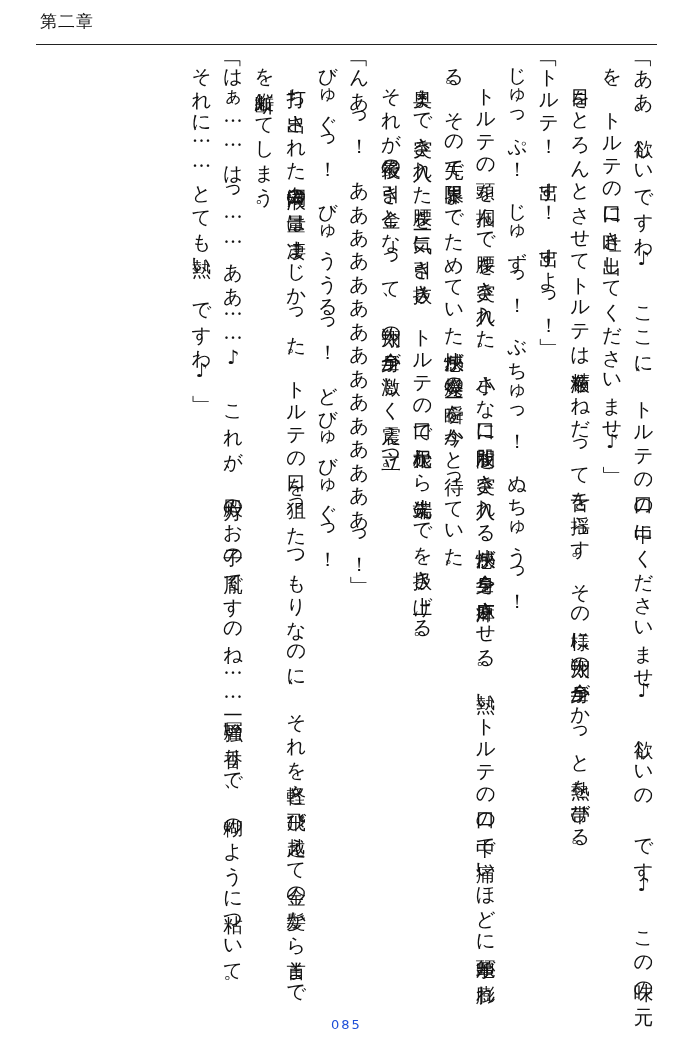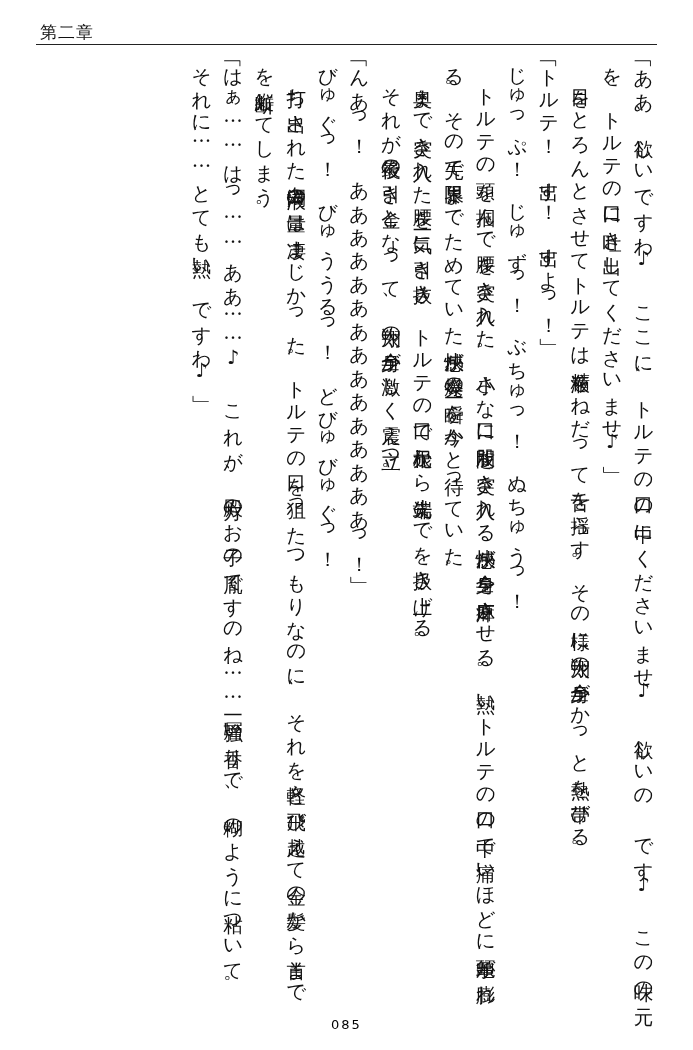--- a/index.html
+++ b/index.html
@@ -25,21 +25,21 @@
   }
 
   
   .header {
     position: absolute;
     top: 10px;
     left: 40px;
     right: 40px;
     height: 34px;
     display: flex;
-    align-items: flex-end;
+    align-items: flex-start;
     gap: 18px;
     font-size: 17px;
     letter-spacing: 1px;
     font-family: "DejaVu Serif", "Liberation Serif", serif;
   }
   .header .chapter-num {
     white-space: nowrap;
   }
   .header .chapter-title {
     white-space: nowrap;
@@ -88,21 +88,21 @@
   
   .folio {
     position: absolute;
     bottom: 18px;
     left: 0;
     right: 0;
     text-align: center;
     font-size: 13px;
     letter-spacing: 2px;
     font-family: "DejaVu Sans", "Liberation Sans", sans-serif;
-    color: #000000;
+    color: #1d4ed8;
   }
 </style>
 </head>
 <body>
 
 <div class="page">
 
   <div class="header">
     <span class="chapter-num">第二章</span>
   </div>

